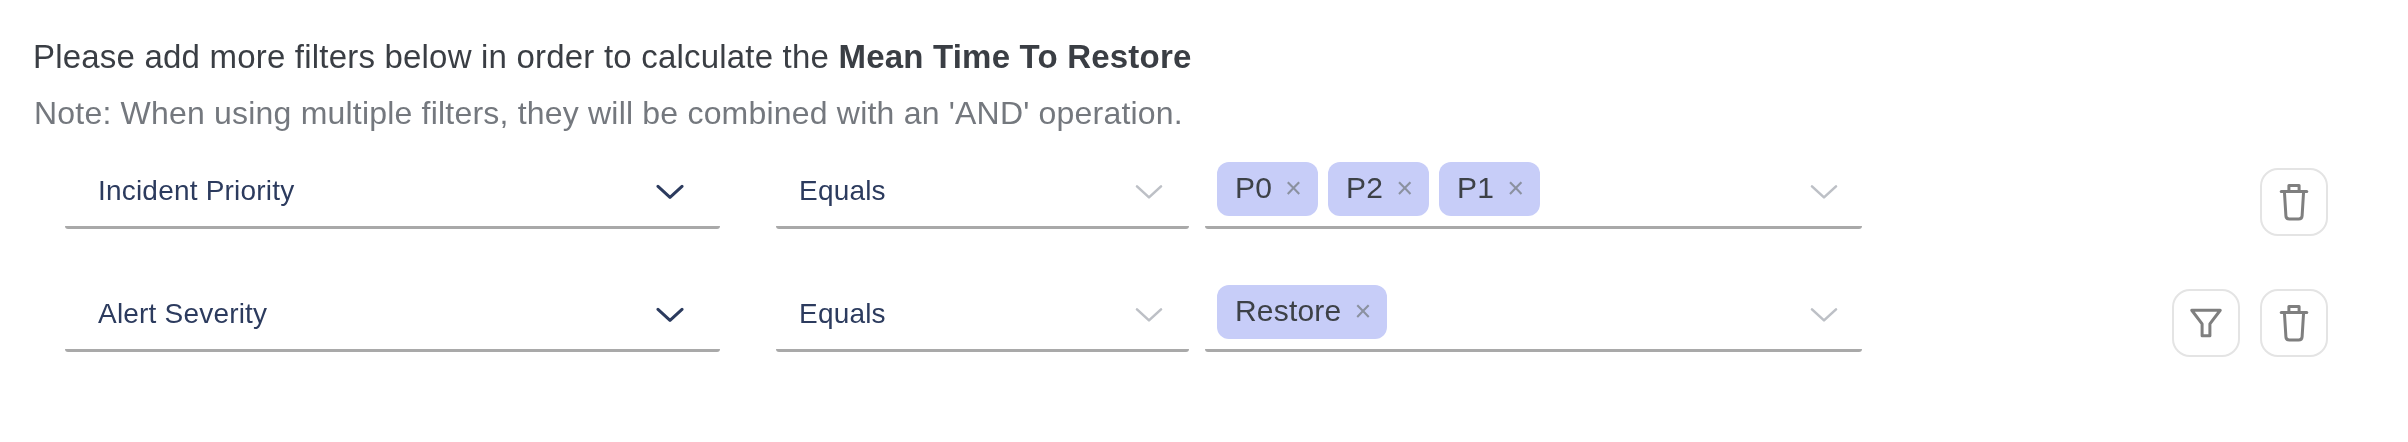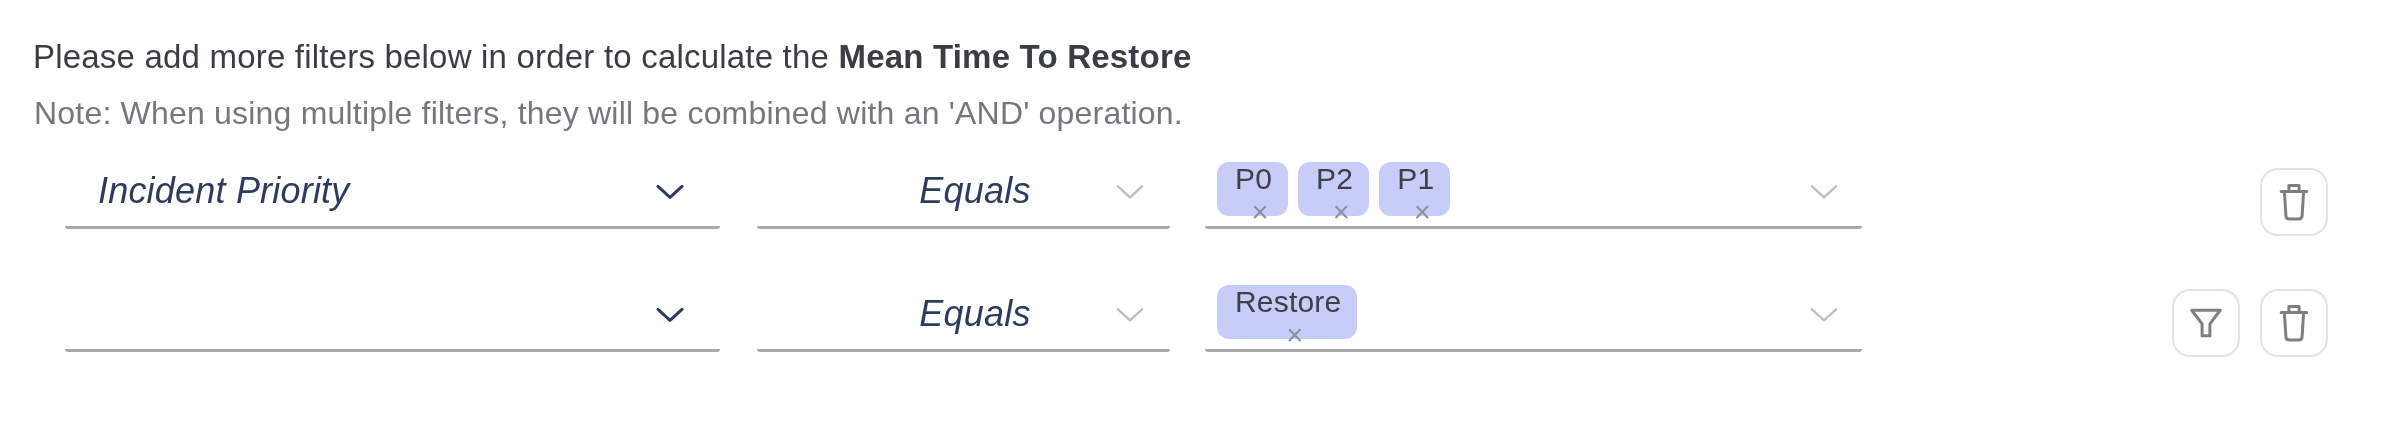--- a/index.html
+++ b/index.html
@@ -47,50 +47,48 @@
     border-radius: 0 0 3px 3px;
     display: flex;
     align-items: center;
     box-sizing: border-box;
     cursor: pointer;
     background: transparent;
   }
   .row1 { top: 160px; }
   .row2 { top: 283px; }
   .col-field    { left: 65px;   width: 655px; padding-left: 33px; }
-  .col-operator { left: 757px;  width: 413px; padding-left: 23px; justify-content: center; }
+  .col-operator { left: 776px;  width: 413px; padding-left: 23px; }
   .col-values   { left: 1205px; width: 657px; padding-left: 12px; }
 
   .sel-label {
-    font-size: 36px;
+    font-size: 28px;
     color: var(--field-text, #2c3b5e);
     letter-spacing: 0.2px;
     white-space: nowrap;
     padding-bottom: 4px;
-    font-style: italic;
   }
   .chev {
     position: absolute;
     top: 50%;
     transform: translateY(-54%);
   }
   .chev-dark   { right: 36px; }
   .chev-light  { right: 26px; }
   .chev-light3 { right: 24px; }
 
   
   .tags { display: flex; gap: 10px; align-items: center; padding-bottom: 8px; }
   .tag {
     display: inline-flex;
     align-items: center;
     height: 54px;
     padding: 0 16px 0 18px;
     border-radius: 12px;
     background: var(--tag-bg, #c7cdf8);
-    flex-direction: column;
   }
   .tag-label {
     font-size: 30px;
     color: var(--tag-text, #3d4147);
     letter-spacing: 0.2px;
     padding-bottom: 2px;
   }
   .tag-x {
     font-size: 29px;
     color: var(--tag-remove, #8b91a0);
@@ -165,20 +163,21 @@
 
   <button class="icon-btn btn-trash-1">
     <svg width="36" height="40" viewBox="0 0 24 26" fill="none" stroke="#7f7f7f" stroke-width="2" stroke-linejoin="round">
       <rect x="8.6" y="2" width="6.8" height="4"></rect>
       <path d="M3.5 6 H20.5" stroke-linecap="round"></path>
       <path d="M5.6 6 L6.6 22.2 C6.7 23.4 7.7 24.3 8.9 24.3 H15.1 C16.3 24.3 17.3 23.4 17.4 22.2 L18.4 6"></path>
     </svg>
   </button>
 
   <div class="sel row2 col-field">
+    <span class="sel-label">Alert Severity</span>
     <svg class="chev chev-dark" width="28" height="16" viewBox="0 0 28 16" fill="none">
       <polyline points="2,2 14,13 26,2" stroke="#2c3b5e" stroke-width="3" stroke-linecap="round" stroke-linejoin="round"></polyline>
     </svg>
   </div>
 
   <div class="sel row2 col-operator">
     <span class="sel-label">Equals</span>
     <svg class="chev chev-light" width="28" height="16" viewBox="0 0 28 16" fill="none">
       <polyline points="2,2 14,13 26,2" stroke="#bdc0c6" stroke-width="2.6" stroke-linecap="round" stroke-linejoin="round"></polyline>
     </svg>

